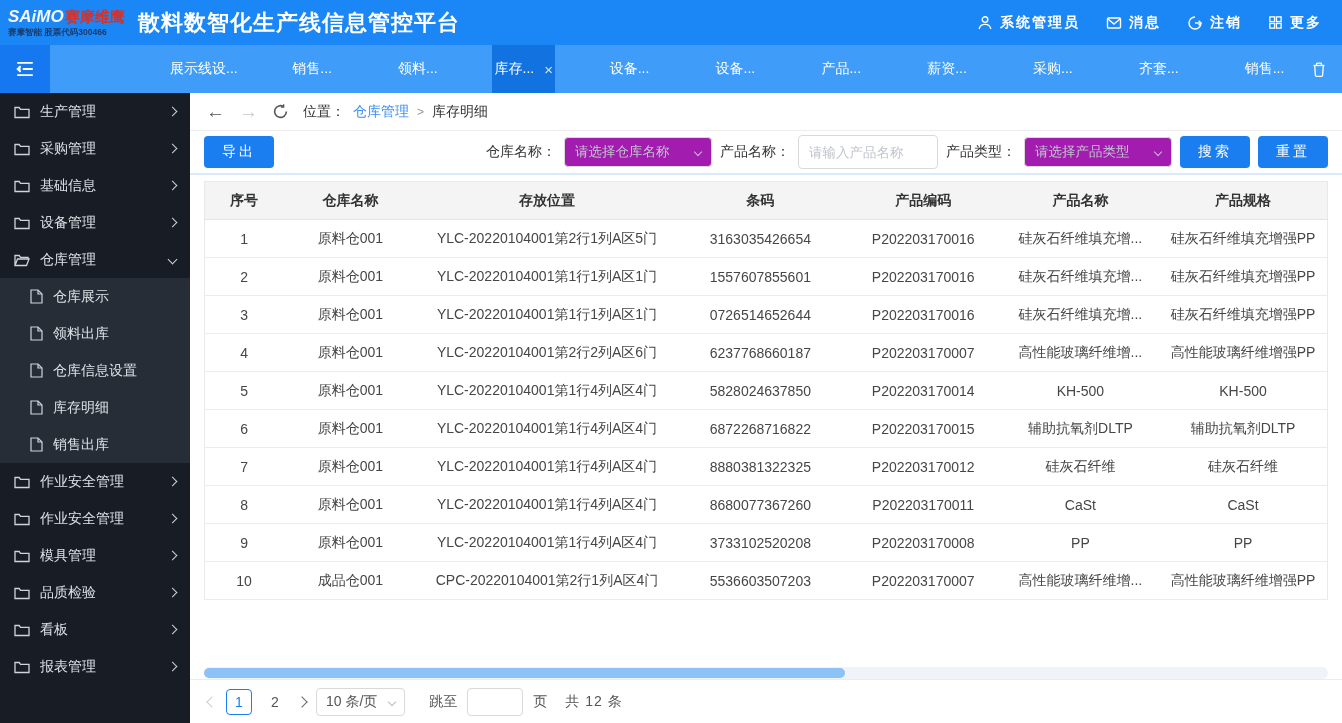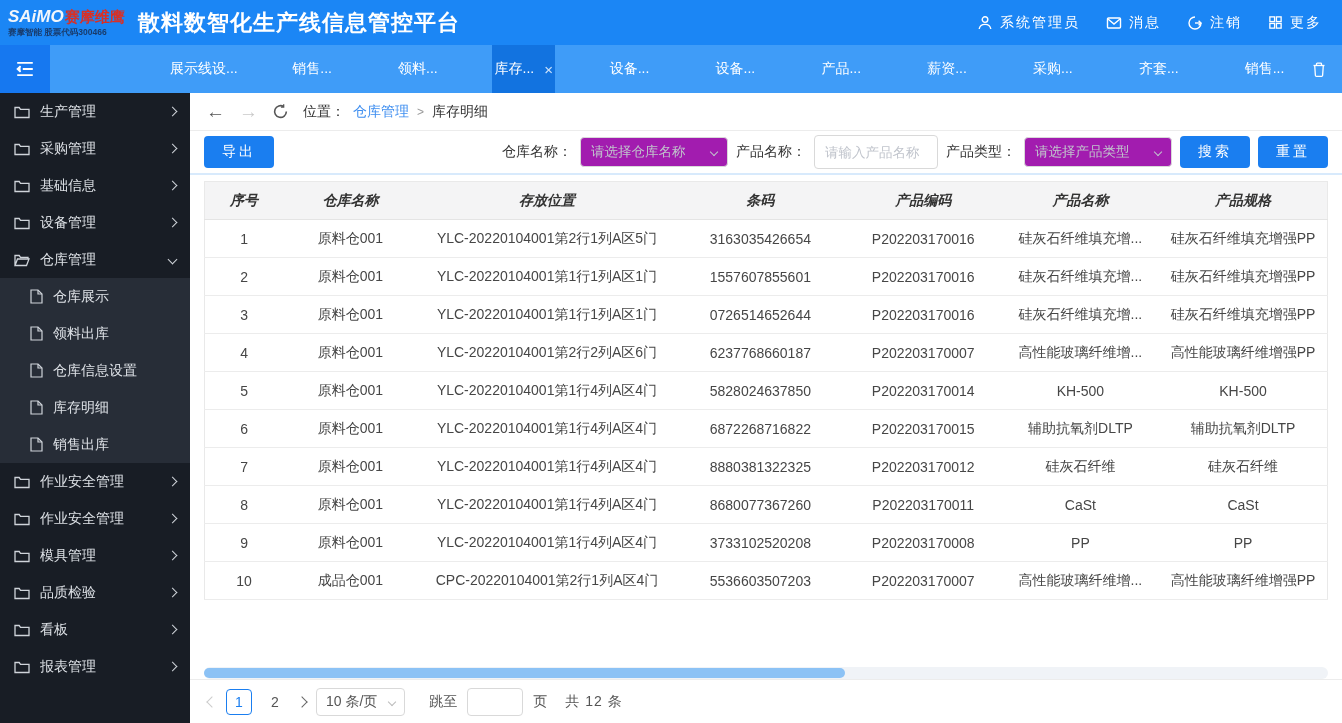--- a/index.html
+++ b/index.html
@@ -8,21 +8,21 @@
   .app { width:1342px; height:723px; display:flex; flex-direction:column; }
 
   
   .header { height:45px; background:#1b86f5; display:flex; align-items:center; color:#fff; flex:0 0 45px; }
   .logo-block { width:132px; padding-left:8px; line-height:1; }
   .brand-line { font-weight:bold; font-style:italic; font-size:17px; letter-spacing:0; white-space:nowrap; }
   .brand-main { color:#f2f6fb; }
   .brand-red { color:#d93025; font-style:normal; font-size:15px; margin-left:1px; }
   .brand-sub { font-size:8.5px; color:rgba(25,45,80,.85); margin-top:3px; font-weight:bold; white-space:nowrap; }
   .app-title { font-size:22px; font-weight:bold; margin-left:6px; letter-spacing:1px; white-space:nowrap; }
-  .header-right { margin-left:auto; display:flex; align-items:center; gap:26px; padding-right:20px; font-size:14px; }
+  .header-right { margin-left:auto; display:flex; align-items:center; gap:26px; padding-right:20px; font-size:14px;font-weight:bold; }
   .hdr-item { display:flex; align-items:center; gap:7px; cursor:pointer; white-space:nowrap; letter-spacing:2px;}
   .hdr-item svg { display:block; }
 
   
   .tabbar { height:48px; background:#3f9cf8; display:flex; align-items:stretch; color:#fff; flex:0 0 48px; }
   .collapse-btn { width:50px; background:#1678f0; display:flex; align-items:center; justify-content:center; cursor:pointer; flex:0 0 50px; }
   .tab-spacer { width:120px; flex:0 0 120px; }
   .tabs { flex:1; display:flex; align-items:stretch;gap:43px; }
   .tab { flex:1; display:flex; align-items:center; justify-content:center; gap:10px; font-size:14px; cursor:pointer; white-space:nowrap; }
   .tab.active { background:#1273e0; }
@@ -55,28 +55,28 @@
   .crumb-link { color:#3e8ef0; cursor:pointer; }
   .crumb-sep { color:#999; font-size:12px; }
 
   .filter-bar { height:42px; flex:0 0 42px; display:flex; align-items:center; padding:0 14px; gap:8px; }
   .btn { background:#1a7ef0; color:#fff; border:none; border-radius:4px; font-size:14px; padding:7px 18px; cursor:pointer; letter-spacing:3px; font-family:inherit; }
   .filter-right { margin-left:auto; display:flex; align-items:center; gap:8px; }
   .f-label { color:#333; white-space:nowrap; }
   .sel-box { width:148px; height:30px; border:1px solid #d9d9d9; border-radius:4px; display:flex; align-items:center; padding:0 10px; color:#c0c4cc; cursor:pointer; background:#a21caf; }
   .sel-box .ph { flex:1; font-size:13.5px; white-space:nowrap; overflow:hidden; }
   .sel-chev { width:6px; height:6px; border-right:1.4px solid #c0c4cc; border-bottom:1.4px solid #c0c4cc; transform:rotate(45deg); margin-left:4px; }
-  .txt-input { width:124px; height:30px; border:1px solid #d9d9d9; border-radius:4px; padding:16px 10px; font-size:13.5px; color:#333; font-family:inherit; }
+  .txt-input { width:140px; height:30px; border:1px solid #d9d9d9; border-radius:4px; padding:16px 10px; font-size:13.5px; color:#333; font-family:inherit; }
   .txt-input::placeholder { color:#c0c4cc; }
   .filter-divider { height:2px; background:#d8eafc; flex:0 0 2px; }
 
   
   .table-wrap { flex:1; padding:6px 14px 0 14px; min-height:0; }
   table { width:100%; border-collapse:collapse; border:1px solid #e9e9e9; }
-  th { background:#f4f4f5; font-weight:bold; color:#333; height:38px; font-size:14px; border-bottom:1px solid #e4e4e4;font-style:italic; }
+  th { background:#f4f4f5; font-weight:bold; color:#333; height:38px; font-size:14px; border-bottom:1px solid #e4e4e4; }
   td { height:38px; text-align:center; color:#464646; font-size:14px; border-bottom:1px solid #ececec; white-space:nowrap; }
   tr { background:#fff; }
 
   
   .hscroll { height:12px; flex:0 0 12px; margin:2px 14px 0 14px; background:#f0f3f7; border-radius:6px; position:relative; }
   .hthumb { position:absolute; left:0; top:1px; height:10px; width:57%; background:#8cc2f5; border-radius:5px; cursor:grab; }
 
   
   .pagination { height:44px; flex:0 0 44px; display:flex; align-items:center; gap:10px; padding:0 18px; border-top:1px solid #ececec; font-size:14px; color:#555; }
   .pg-chev { width:8px; height:8px; border-right:1.6px solid #999; border-bottom:1.6px solid #999; cursor:pointer; }

